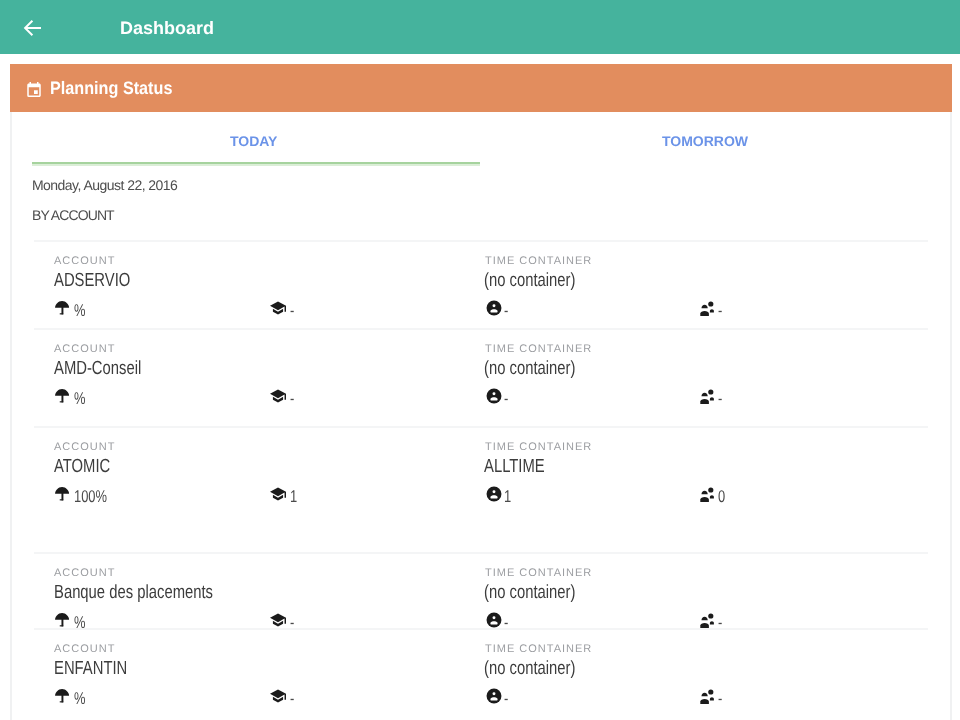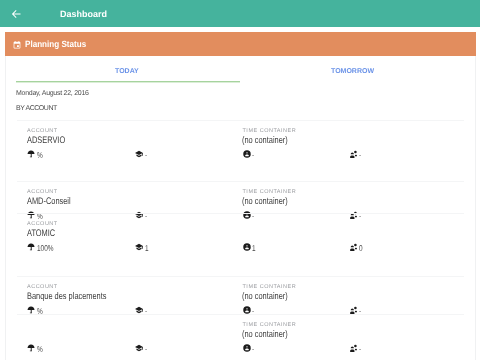--- a/index.html
+++ b/index.html
@@ -110,21 +110,21 @@
                 <svg width="9" height="8" viewBox="0 0 9 8" fill="#1b1b1b">
                   <circle cx="6.4" cy="2.0" r="1.3"></circle>
                   <path d="M5.95 6.3V5.5c0-.5 .45-.85 1.0-.85s1.0 .35 1.0 .85v.8z"></path>
                   <path d="M1.75 4.05c0-.9 .7-1.65 1.55-1.65s1.55 .75 1.55 1.65v.1H1.75z"></path>
                   <path d="M1.15 8V6.8c0-.8 1.1-1.25 2.15-1.25S5.45 6.0 5.45 6.8V8z"></path>
                 </svg>
               </span>
               <span class="sv">-</span>
             </div>
           </div>
-          <div class="row" style="top: 125px;">
+          <div class="row" style="top: 108px;">
             <div class="cell c1">
               <div class="lbl">ACCOUNT</div>
               <div class="val">AMD-Conseil</div>
             </div>
             <div class="cell c2">
               <div class="lbl">TIME CONTAINER</div>
               <div class="val">(no container)</div>
             </div>
             <div class="stat s1">
               <span class="si">
@@ -164,20 +164,24 @@
                 </svg>
               </span>
               <span class="sv">-</span>
             </div>
           </div>
           <div class="row" style="top: 157px;">
             <div class="cell c1">
               <div class="lbl">ACCOUNT</div>
               <div class="val">ATOMIC</div>
             </div>
+            <div class="cell c2">
+              <div class="lbl">TIME CONTAINER</div>
+              <div class="val">ALLTIME</div>
+            </div>
             <div class="stat s1">
               <span class="si">
                 <svg width="8" height="8" viewBox="0 0 24 24" fill="#1b1b1b">
                   <path d="M1.6 11.7C1.6 6.8 6.3 1.6 12.05 1.6S22.6 6.8 22.6 11.7z"></path>
                   <rect x="11.2" y="10" width="2.9" height="11.6"></rect>
                   <rect x="8.6" y="19.9" width="5.2" height="1.7"></rect>
                 </svg>
               </span>
               <span class="sv">100%</span>
             </div>
@@ -254,20 +258,24 @@
                   <circle cx="6.4" cy="2.0" r="1.3"></circle>
                   <path d="M5.95 6.3V5.5c0-.5 .45-.85 1.0-.85s1.0 .35 1.0 .85v.8z"></path>
                   <path d="M1.75 4.05c0-.9 .7-1.65 1.55-1.65s1.55 .75 1.55 1.65v.1H1.75z"></path>
                   <path d="M1.15 8V6.8c0-.8 1.1-1.25 2.15-1.25S5.45 6.0 5.45 6.8V8z"></path>
                 </svg>
               </span>
               <span class="sv">-</span>
             </div>
           </div>
           <div class="row" style="top: 257.9px;">
+            <div class="cell c1">
+              <div class="lbl">ACCOUNT</div>
+              <div class="val">ENFANTIN</div>
+            </div>
             <div class="cell c2">
               <div class="lbl">TIME CONTAINER</div>
               <div class="val">(no container)</div>
             </div>
             <div class="stat s1">
               <span class="si">
                 <svg width="8" height="8" viewBox="0 0 24 24" fill="#1b1b1b">
                   <path d="M1.6 11.7C1.6 6.8 6.3 1.6 12.05 1.6S22.6 6.8 22.6 11.7z"></path>
                   <rect x="11.2" y="10" width="2.9" height="11.6"></rect>
                   <rect x="8.6" y="19.9" width="5.2" height="1.7"></rect>

